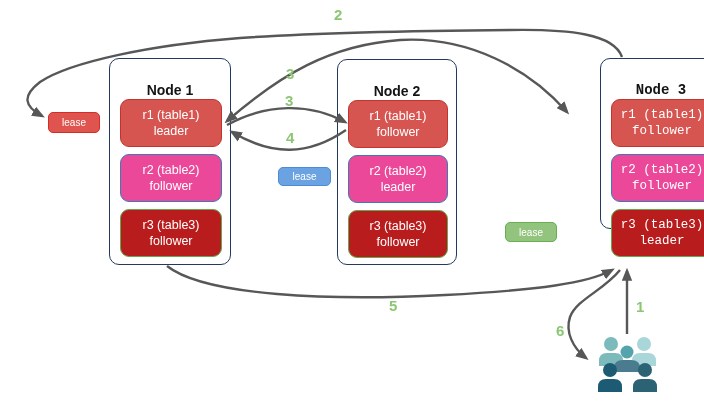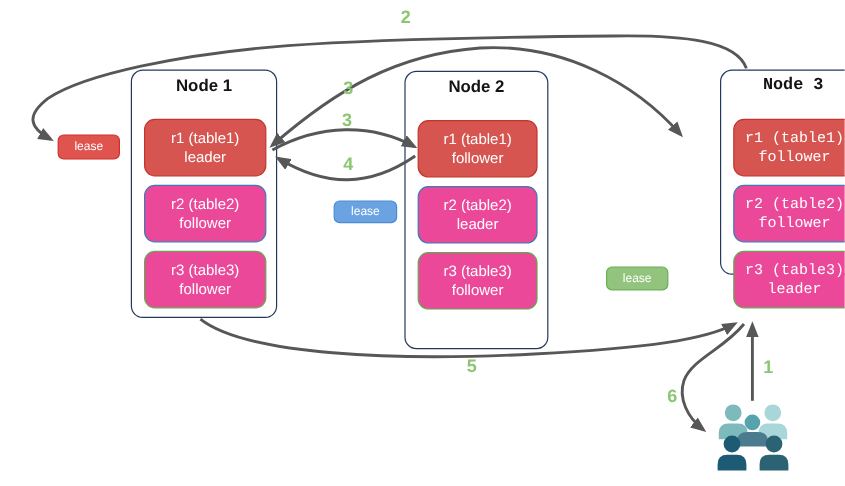--- a/index.html
+++ b/index.html
@@ -5,31 +5,31 @@
   html,body{margin:0;padding:0;background:#fff;}
   .canvas{
     position:relative;width:704px;height:405px;background:#ffffff;overflow:hidden;
     font-family:"Liberation Sans",sans-serif;
   }
   .node{
     position:absolute;background:#ffffff;border:1.6px solid #24395e;border-radius:10px;
     box-sizing:border-box;z-index:1;
   }
   .node-title{
-    text-align:center;margin-top:4px;font-size:14px;font-weight:bold;color:#141414;
+    text-align:center;margin-top:23px;font-size:14px;font-weight:bold;color:#141414;
   }
   .replica{
     position:absolute;left:10px;height:48px;border-radius:9px;border:1.6px solid;
     box-sizing:border-box;color:#ffffff;font-size:12.5px;line-height:16.5px;
     display:flex;flex-direction:column;align-items:center;justify-content:center;
     text-align:center;
   }
   .replica.red{background:#d65550;border-color:#c1352d;}
   .replica.blue{background:#ec4899;border-color:#3d7ab6;}
-  .replica.green{background:#ec4899;border-color:#64a850;}
+  .replica.green{background:#b91c1c;border-color:#64a850;}
   .r-top{top:40px;} .r-mid{top:95px;} .r-bot{top:150px;}
   .lease{
     position:absolute;border-radius:5px;border:1.6px solid;box-sizing:border-box;
     color:#ffffff;font-size:10px;display:flex;align-items:center;justify-content:center;
     z-index:2;
   }
   .lease.red{background:#e0544f;border-color:#d22f28;left:48px;top:112px;width:52px;height:21px;}
   .lease.blue{background:#6ba3e2;border-color:#4c8cd6;left:278px;top:167px;width:53px;height:19px;}
   .lease.green{background:#93c47d;border-color:#6aad52;left:505px;top:222px;width:52px;height:20px;}
   .step{
@@ -51,21 +51,21 @@
     <div class="replica blue r-mid" style="width:102px;">
       <span>r2 (table2)</span>
       <span>follower</span>
     </div>
     <div class="replica green r-bot" style="width:102px;">
       <span>r3 (table3)</span>
       <span>follower</span>
     </div>
   </div>
 
-  <div class="node" style="left:337px;top:59px;width:120px;height:232px;">
+  <div class="node" style="left:337px;top:59px;width:120px;height:206px;">
     <div class="node-title">Node 2</div>
     <div class="replica red r-top" style="width:100px;">
       <span>r1 (table1)</span>
       <span>follower</span>
     </div>
     <div class="replica blue r-mid" style="width:100px;">
       <span>r2 (table2)</span>
       <span>leader</span>
     </div>
     <div class="replica green r-bot" style="width:100px;">

